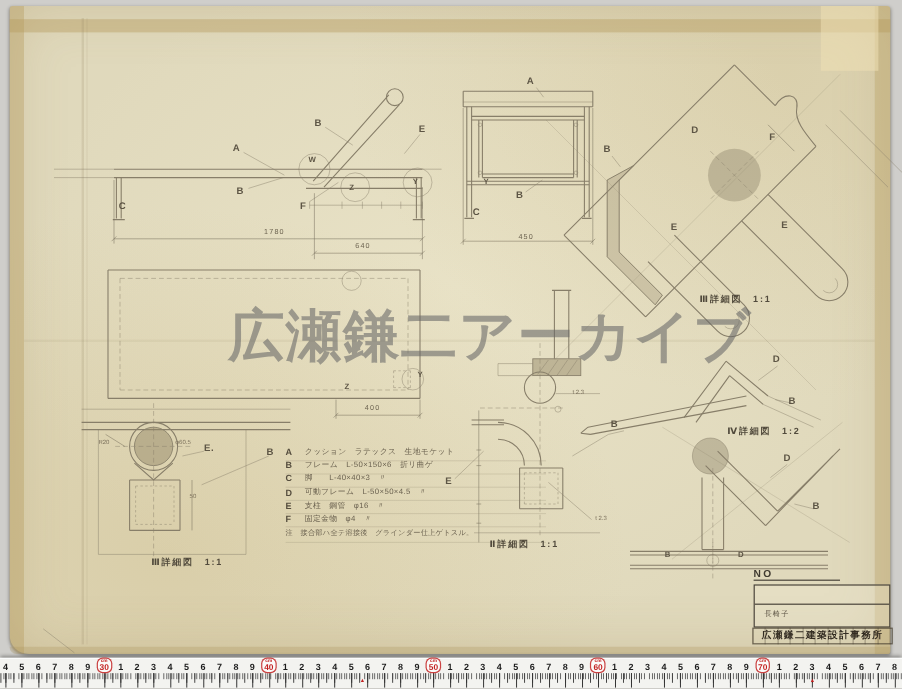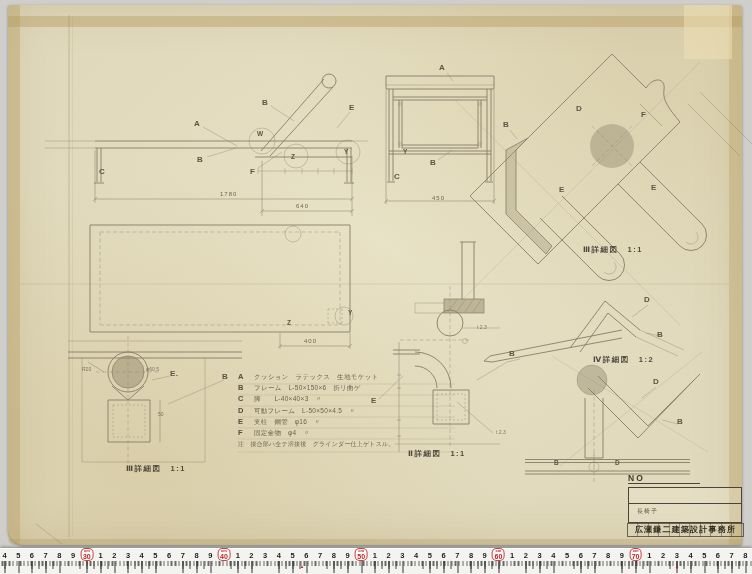--- a/index.html
+++ b/index.html
@@ -243,21 +243,21 @@
       <span class="ann tiny" style="left: 82px; top: 366px;">R20</span>
       <span class="ann tiny" style="left: 146px; top: 366px;">φ60.5</span>
       <span class="ann tiny" style="left: 158px; top: 411px;">50</span>
       <span class="ann lbl" style="left: 371px; top: 396px;">E</span>
       <span class="ann lbl" style="left: 509px; top: 349px;">B</span>
       <span class="ann tiny" style="left: 477px; top: 324px;">t 2.3</span>
       <span class="ann tiny" style="left: 496px; top: 429px;">t 2.3</span>
       <span class="ann cap" style="left: 408px; top: 449px;">Ⅱ詳細図　1:1</span>
       <span class="ann lbl" style="left: 644px; top: 295px;">D</span>
       <span class="ann lbl" style="left: 657px; top: 330px;">B</span>
-      <span class="ann cap" style="left: 577px; top: 355px; padding-left: 16px;">Ⅳ詳細図　1:2</span>
+      <span class="ann cap" style="left: 590px; top: 355px; padding-left: 16px;">Ⅳ詳細図　1:2</span>
       <span class="ann lbl" style="left: 653px; top: 377px;">D</span>
       <span class="ann lbl" style="left: 677px; top: 417px;">B</span>
       <span class="ann sm" style="left: 554px; top: 459px;">B</span>
       <span class="ann sm" style="left: 615px; top: 459px;">D</span>
     </div>
 
   <div class="parts-list" id="parts-list">
       <div class="pl-row">
         <span class="pl-key">A</span>
         <span class="pl-desc">クッション　ラテックス　生地モケット</span>
@@ -285,20 +285,21 @@
       <div class="pl-note">注　接合部ハ全テ溶接後　グラインダー仕上ゲトスル。</div>
     </div>
 
   <div class="no-label">NO</div>
   <div class="tb-box">
     <div class="tb-row-top"></div>
     <div class="tb-title">長椅子</div>
   </div>
   <div class="stamp">広瀬鎌二建築設計事務所</div>
 
+  <div class="watermark">広瀬鎌二アーカイブ</div>
 
   <div class="ruler">
     <div class="ruler-ticks"></div>
     <div id="ruler-numbers">
         <span class="rnum" style="left: 4.5px;">4</span>
         <span class="rnum" style="left: 18.22px;">5</span>
         <span class="rnum" style="left: 31.94px;">6</span>
         <span class="rnum" style="left: 45.66px;">7</span>
         <span class="rnum" style="left: 59.38px;">8</span>
         <span class="rnum" style="left: 73.1px;">9</span>

